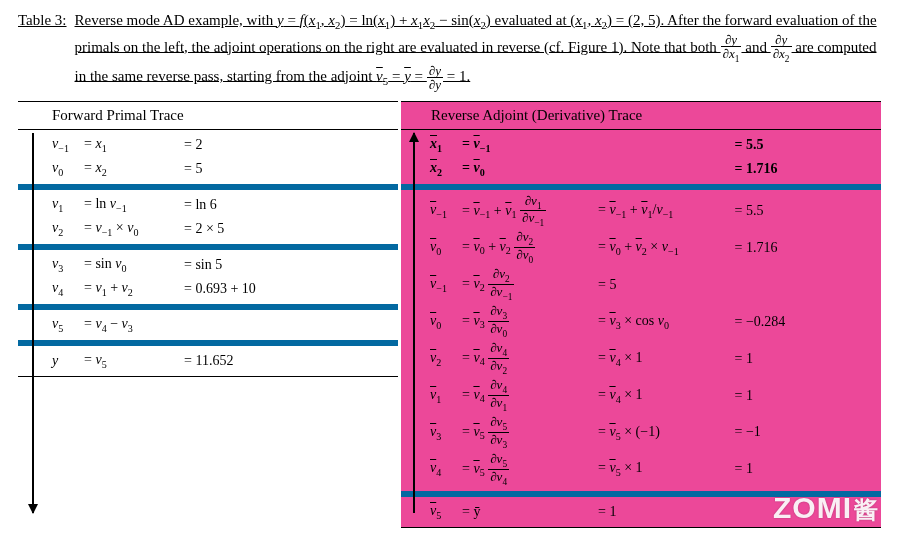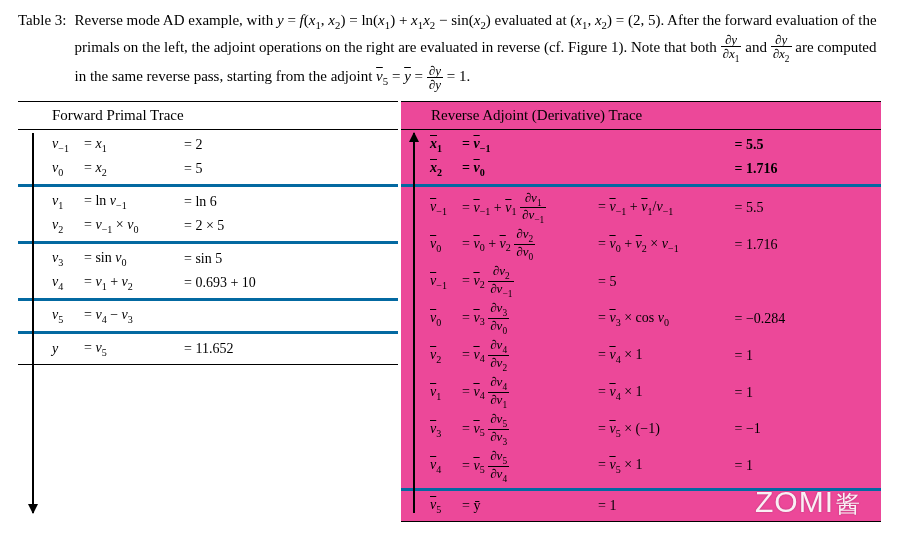--- a/index.html
+++ b/index.html
@@ -1,56 +1,56 @@
 <!DOCTYPE html>
 <html><head>
 <meta charset="utf-8">
 <style>
   html,body{margin:0;padding:0;background:#fff;font-family:"Times New Roman",Times,serif;color:#000;}
   .page{width:900px;height:557px;position:relative;box-sizing:border-box;padding:10px 18px 0 18px;}
-  .caption{font-size:15px;line-height:1.35;margin:0 0 10px 0;}
+  .caption{font-size:15px;line-height:1.35;margin:0 0 10px 0;text-decoration:underline;}
   .caption .tbl{display:table;}
   .caption .lbl{display:table-cell;white-space:nowrap;padding-right:8px;vertical-align:top;}
   .caption .body{display:table-cell;vertical-align:top;}
   .frac{display:inline-block;text-align:center;vertical-align:middle;font-size:13px;line-height:1;}
   .frac .n{display:block;border-bottom:1px solid #000;padding:0 2px;}
   .frac .d{display:block;padding:0 2px;}
   .sub{font-size:72%;vertical-align:sub;}
   .it{font-style:italic;}
   .bar{text-decoration:overline;}
 
   .tables{display:flex;gap:3px;align-items:stretch;}
   .lefttbl,.righttbl{box-sizing:border-box;}
   .lefttbl{width:380px;}
   .righttbl{width:480px;background:#ec4899;position:relative;}
   .hdrrow{border-top:1.5px solid #000;border-bottom:1px solid #000;font-size:15px;padding:5px 6px 5px 34px;}
   .righttbl .hdrrow{padding-left:30px;}
   .tbody{font-size:14px;}
-  .sect{border-bottom:3px solid #0369a1;padding:3px 0 3px 0;}
+  .sect{border-bottom:6px solid #0369a1;padding:3px 0 3px 0;}
   .sect:last-child{border-bottom:1.5px solid #000;}
   .row{display:flex;align-items:center;padding:1px 6px 1px 34px;min-height:22px;}
   .righttbl .row{padding-left:29px;padding-right:10px;}
   .c1{width:32px;}
   .c2{width:100px;}
   .c3{flex:1;}
   .righttbl .c1{width:32px;}
   .righttbl .c2{width:136px;}
   .righttbl .c3{width:132px;}
   .righttbl .c4{flex:1;}
   .bold{font-weight:bold;}
 
   
   .arrow{position:absolute;width:2px;background:#000;}
   .arrow .head{position:absolute;left:-4px;width:0;height:0;border-left:5px solid transparent;border-right:5px solid transparent;}
   .arrow-down .head{bottom:-1px;border-top:10px solid #000;}
   .arrow-up .head{top:-1px;border-bottom:10px solid #000;}
   .lefttbl-wrap{position:relative;}
   .righttbl{position:relative;}
 
-  .watermark{position:absolute;right:20px;bottom:2px;font-family:Arial,Helvetica,sans-serif;font-weight:400;color:rgba(255,255,255,0.92);font-size:30px;letter-spacing:1px;text-shadow:0 0 2px rgba(0,0,0,0.25);}
+  .watermark{position:absolute;right:2px;bottom:2px;font-family:Arial,Helvetica,sans-serif;font-weight:700;color:rgba(255,255,255,0.92);font-size:30px;letter-spacing:1px;text-shadow:0 0 2px rgba(0,0,0,0.25);}
   .watermark .cn{font-size:24px;margin-left:2px;}
 </style>
 </head>
 <body>
 
 <div class="page">
 
   <div class="caption">
     <div class="tbl">
       <span class="lbl">Table 3:</span>

